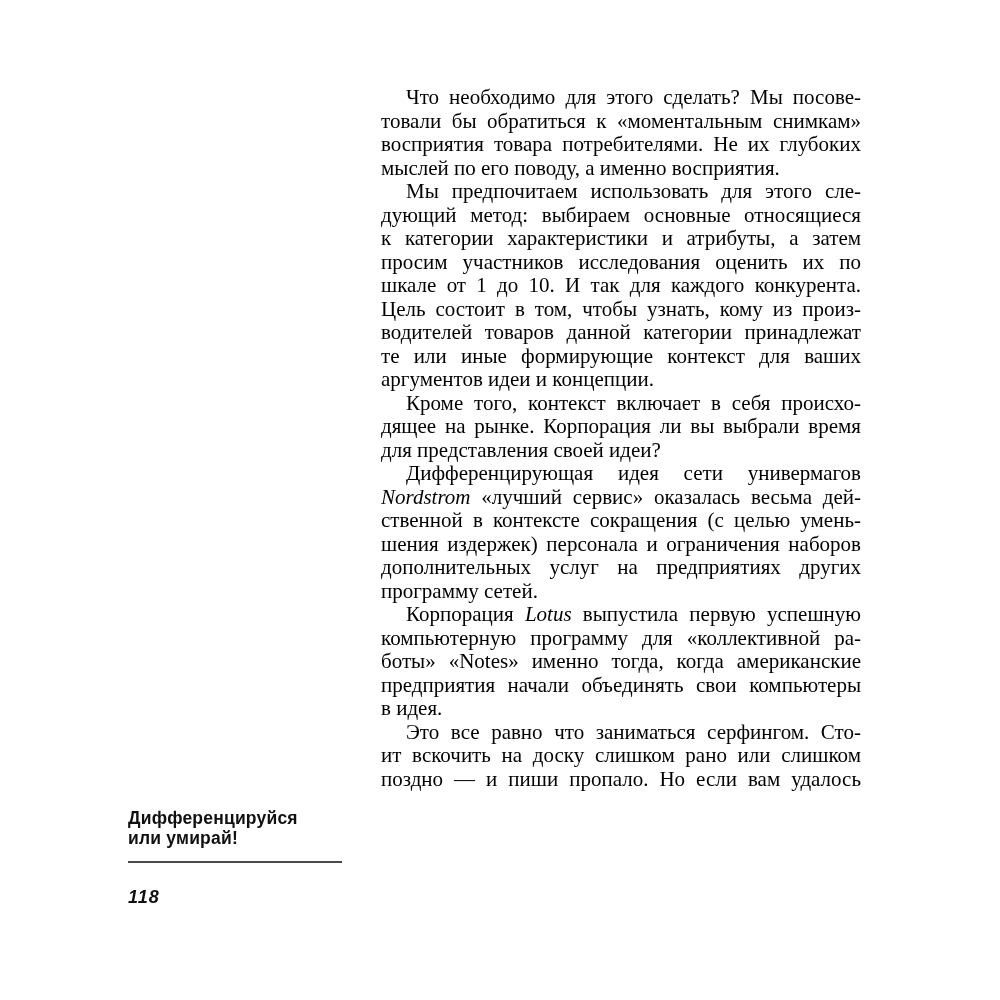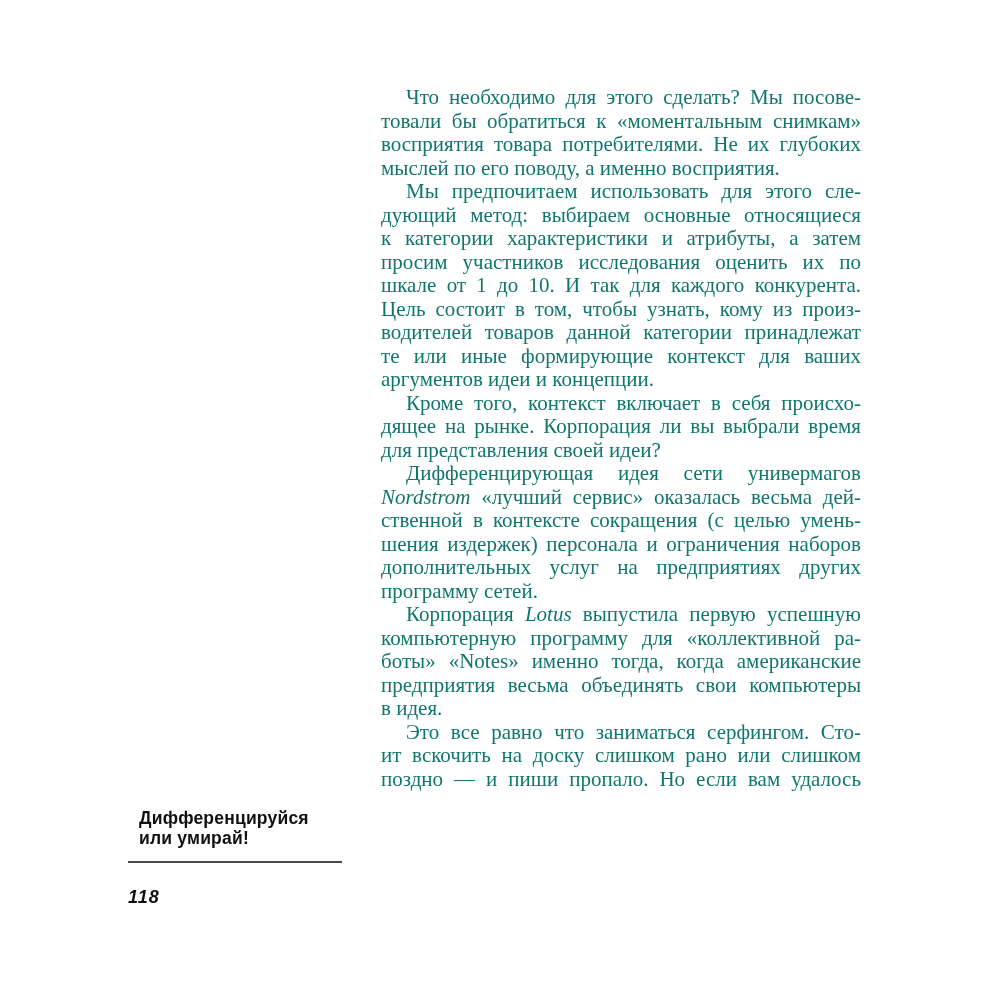--- a/index.html
+++ b/index.html
@@ -13,21 +13,21 @@
     height: 1000px;
     background: #ffffff;
     overflow: hidden;
   }
   
   .text-column {
     position: absolute;
     left: 381px;
     top: 86px;
     width: 480px;
-    color: #0f766e;
+    color: #000000;
     font-family: "Liberation Serif", "DejaVu Serif", serif;
     font-size: 21px;
     line-height: 23.5px;
   }
   .paragraph { margin: 0; padding: 0; }
   .line {
     text-align: justify;
     text-align-last: justify;
     white-space: normal;
   }
@@ -42,21 +42,20 @@
     top: 808px;
     width: 222px;
     color: #101010;
     font-family: "Liberation Sans", "DejaVu Sans", sans-serif;
   }
   .margin-title {
     font-weight: bold;
     font-size: 17.5px;
     line-height: 20px;
     letter-spacing: 0.2px;
-    margin-left: 11px;
   }
   .margin-rule {
     border: none;
     border-top: 2px solid #4a4a4a;
     width: 214px;
     margin: 13px 0 0 0;
   }
   .page-number {
     font-weight: bold;
     font-size: 18px;
@@ -104,21 +103,21 @@
       <div class="line">ственной в контексте сокращения (с целью умень-</div>
       <div class="line">шения издержек) персонала и ограничения наборов</div>
       <div class="line">дополнительных услуг на предприятиях других</div>
       <div class="line last">программу сетей.</div>
     </div>
 
     <div class="paragraph">
       <div class="line first"><span>Корпорация </span><em>Lotus</em><span> выпустила первую успешную</span></div>
       <div class="line">компьютерную программу для «коллективной ра-</div>
       <div class="line">боты» «Notes» именно тогда, когда американские</div>
-      <div class="line">предприятия весьма объединять свои компьютеры</div>
+      <div class="line">предприятия начали объединять свои компьютеры</div>
       <div class="line last">в идея.</div>
     </div>
 
     <div class="paragraph">
       <div class="line first">Это все равно что заниматься серфингом. Сто-</div>
       <div class="line">ит вскочить на доску слишком рано или слишком</div>
       <div class="line">поздно — и пиши пропало. Но если вам удалось</div>
     </div>
 
   </div>

